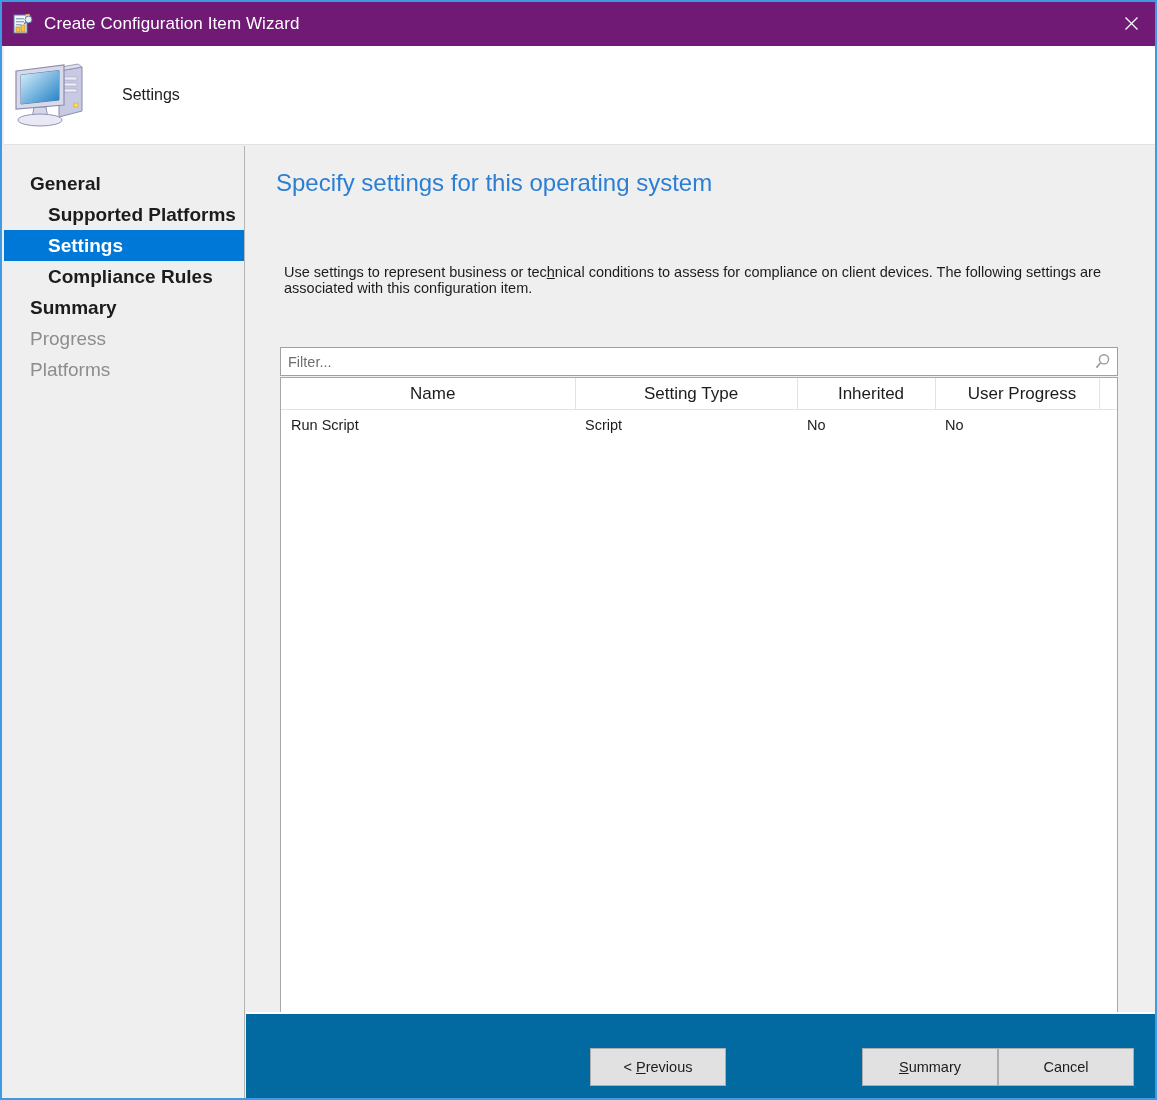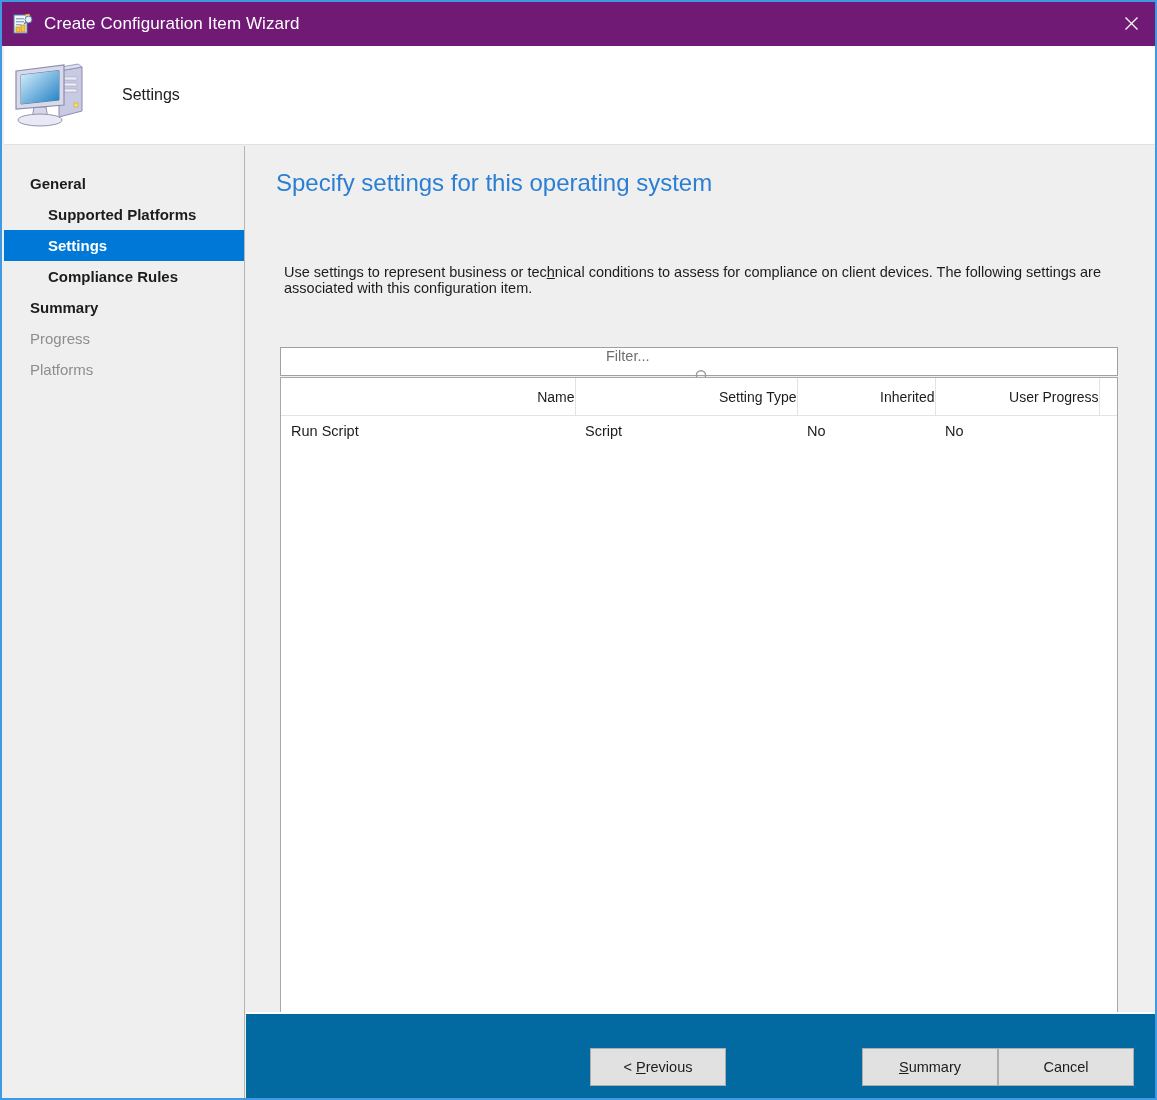--- a/index.html
+++ b/index.html
@@ -87,21 +87,21 @@
     width: 241px;
     height: 954px;
     background: #efefef;
     border-right: 1px solid #b4b4b4;
     box-sizing: border-box;
     padding-top: 22px;
   }
   .nav-item {
     height: 31px;
     line-height: 31px;
-    font-size: 15px;
+    font-size: 19px;
     color: #1c1c1c;
     padding-left: 26px;
     white-space: nowrap;
     cursor: default;
   }
   .nav-item.sub {
     padding-left: 44px;
     font-weight: bold;
   }
   .nav-item.bold { font-weight: bold; }
@@ -140,21 +140,20 @@
   .filter-box {
     position: absolute;
     left: 34px; top: 201px;
     width: 838px;
     height: 29px;
     background: #ffffff;
     border: 1px solid #a0a0a0;
     box-sizing: border-box;
     display: flex;
     align-items: center;
-    flex-direction: column;
   }
   .filter-input {
     border: 0;
     outline: 0;
     flex: 1 1 auto;
     height: 100%;
     padding: 0 6px 0 7px;
     font-family: "Liberation Sans", sans-serif;
     font-size: 14.5px;
     color: #1c1c1c;
@@ -180,24 +179,24 @@
     box-sizing: border-box;
     overflow: hidden;
   }
   .lv-table {
     width: 100%;
     border-collapse: collapse;
     table-layout: fixed;
   }
   .lv-table th {
     font-weight: normal;
-    text-align: right;
-    font-size: 14px;
-    color: #1c1c1c;
-    height: 37px;
+    text-align: center;
+    font-size: 17px;
+    color: #1c1c1c;
+    height: 31px;
     padding: 0 0 0 10px;
     border-right: 1px solid #e3e3e3;
     border-bottom: 1px solid #e3e3e3;
     background: #ffffff;
     vertical-align: middle;
     white-space: nowrap;
   }
   .lv-table th:last-child { border-right: 0; }
   .lv-table td {
     font-size: 14.5px;

